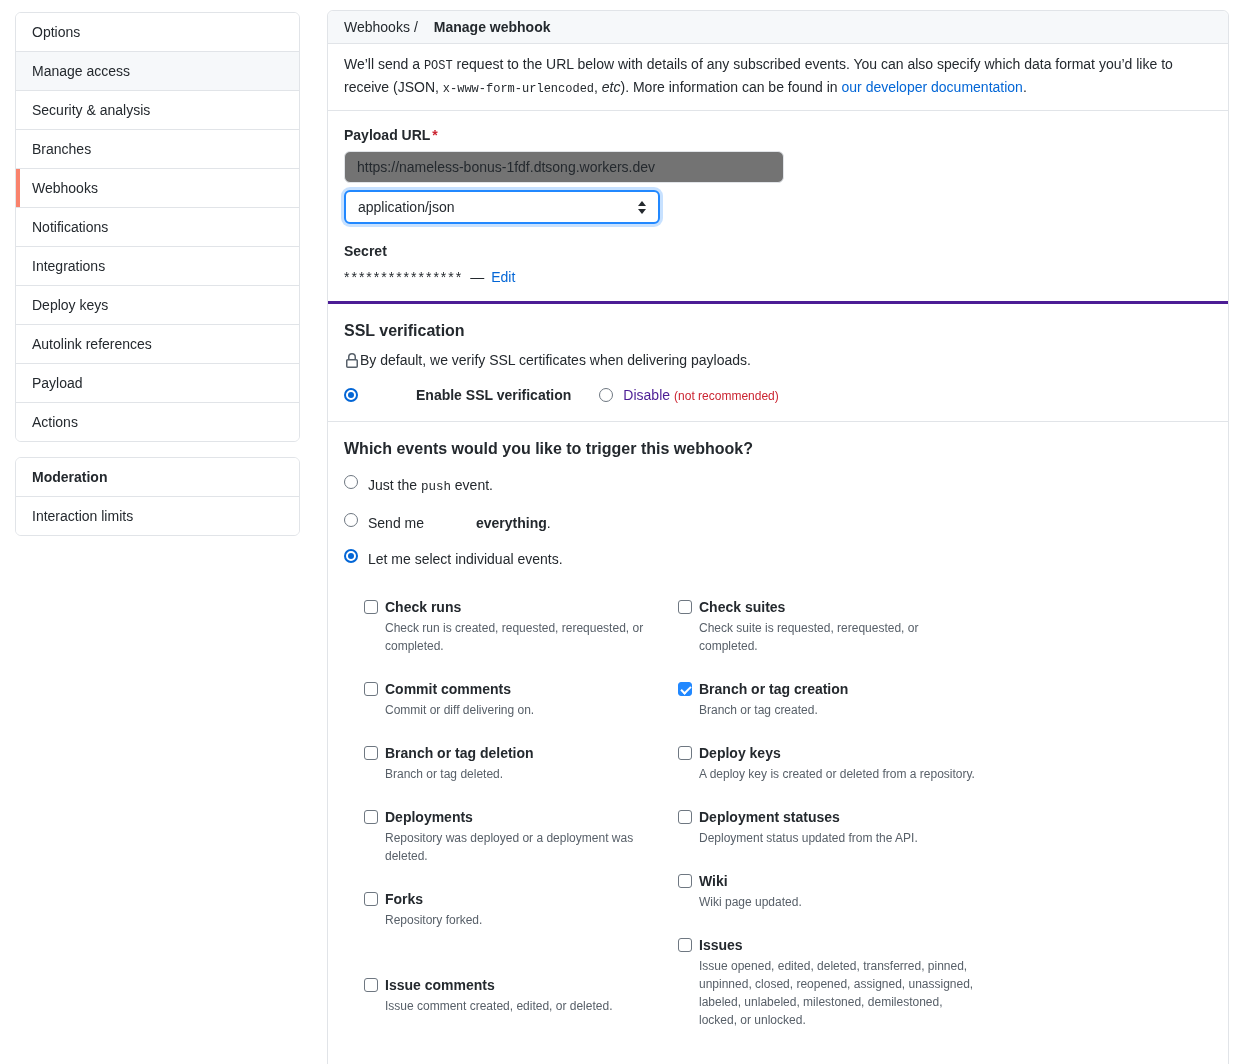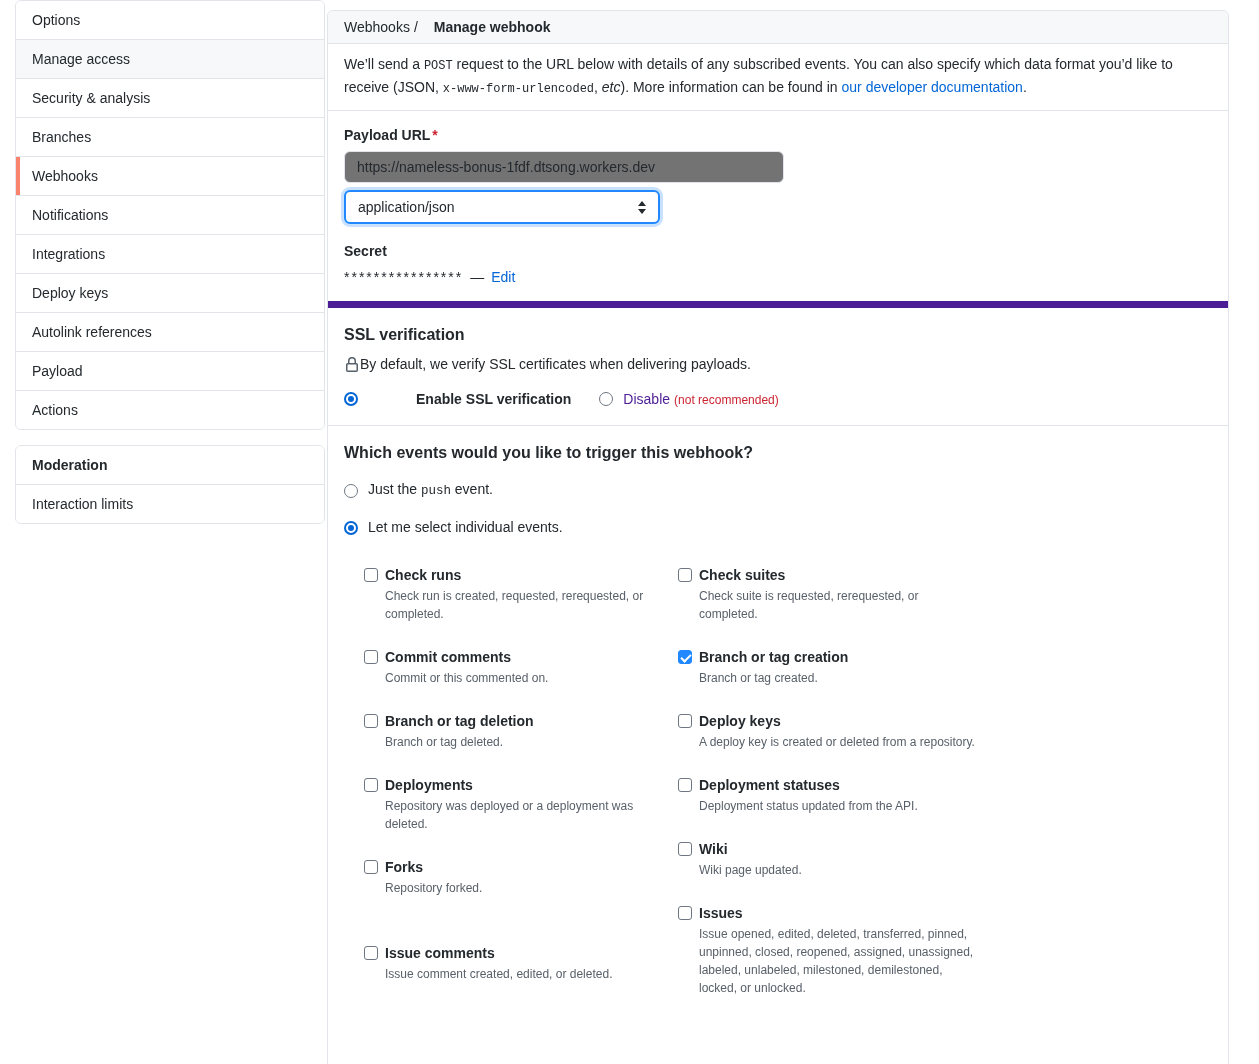--- a/index.html
+++ b/index.html
@@ -9,21 +9,21 @@
     overflow:hidden;
     background:#ffffff;
     font-family:"Liberation Sans","DejaVu Sans",sans-serif;
     color:#24292e;
     position:relative;
   }
   code, .mono { font-family:"Liberation Mono","DejaVu Sans Mono",monospace; font-size:12px; }
   a, .link { color:#0366d6; text-decoration:none; cursor:pointer; }
 
   
-  .sidebar { position:absolute; left:15px; top:0; width:310px; }
+  .sidebar { position:absolute; left:15px; top:12px; width:285px; }
   .side-box { border:1px solid #e1e4e8; border-radius:6px; background:#fff; overflow:hidden; }
   .side-box + .side-box { margin-top:15px; }
   .side-item {
     padding:9px 16px; font-size:14px; line-height:20px;
     border-top:1px solid #e1e4e8; cursor:pointer; background:#fff;
   }
   .side-item:first-child { border-top:none; }
   .side-item.shaded { background:#f6f8fa; }
   .side-item.active { box-shadow: inset 4px 0 0 #f9826c; }
   .side-item.section-head { font-weight:700; cursor:default; }
@@ -40,21 +40,21 @@
   }
   .panel-header .crumb-sep { margin:0 4px; }
   .panel-header .crumb-title { font-weight:700;padding-left:12px; }
 
   .intro {
     padding:10px 16px; border-bottom:1px solid #e1e4e8;
     font-size:14px; line-height:21px;
   }
   .intro em { font-style:italic; }
 
-  .form-sec { padding:16px; border-bottom:7px solid #4c1d95; }
+  .form-sec { padding:16px; border-bottom:3px solid #4c1d95; }
   .field-label { font-size:14px; font-weight:700; line-height:17px; }
   .req { color:#cb2431; margin-left:2px; }
   .url-input {
     display:block; margin-top:7px; width:440px; height:32px;
     padding:5px 12px; font-size:14px; color:#24292e;
     font-family:"Liberation Sans","DejaVu Sans",sans-serif;
     background:#737373; border:1px solid #e1e4e8; border-radius:6px; outline:none;
   }
   .spaced { margin-top:19px; }
   .select {
@@ -83,21 +83,21 @@
   .radio.on { border:2px solid #0366d6; }
   .radio.on::after {
     content:""; position:absolute; top:50%; left:50%; transform:translate(-50%,-50%);
     width:6px; height:6px; border-radius:50%; background:#0366d6;
   }
   .bold { font-weight:700;margin-left:48px; }
   .danger { color:#4c1d95; }
   .danger-note { color:#cb2431; font-size:12px; margin-left:4px; }
 
   .events-sec { padding:16px; }
-  .trigger-option { margin-top:15px; display:flex; align-items:center; gap:10px; font-size:14px; line-height:21px; }
+  .trigger-option { margin-top:15px; display:flex; gap:10px; font-size:14px; line-height:21px; }
   .trigger-option .mono { font-size:12.5px; }
 
   .event-grid { margin-top:27px; margin-left:20px; display:flex; gap:14px; }
   .event-col { width:300px; }
   .event-item { position:relative; padding-left:21px; margin-bottom:24px; cursor:pointer; }
   .event-col.left .event-item:nth-child(5) { margin-bottom:46px; }
   .cb {
     position:absolute; left:0; top:3px; width:14px; height:14px;
     border:1px solid #6e7781; border-radius:3px; background:#fff; cursor:pointer;
   }
@@ -191,38 +191,44 @@
   <div class="events-sec">
     <div class="sec-heading">Which events would you like to trigger this webhook?</div>
 
     <div class="trigger-option">
       <span class="radio"></span>
       <span>
         <span>Just the </span><code class="mono">push</code><span> event.</span>
       </span>
     </div>
 
+    <div class="trigger-option">
+      <span class="radio"></span>
+      <span>
+        <span>Send me </span><span class="bold">everything</span><span>.</span>
+      </span>
+    </div>
 
     <div class="trigger-option">
       <span class="radio on"></span>
       <span>Let me select individual events.</span>
     </div>
 
     <div class="event-grid">
 
       <div class="event-col left">
         <div class="event-item">
           <span class="cb"></span>
           <div class="event-label">Check runs</div>
           <div class="event-desc">Check run is created, requested, rerequested, or completed.</div>
         </div>
         <div class="event-item">
           <span class="cb"></span>
           <div class="event-label">Commit comments</div>
-          <div class="event-desc">Commit or this commented on.</div>
+          <div class="event-desc">Commit or diff delivering on.</div>
         </div>
         <div class="event-item">
           <span class="cb"></span>
           <div class="event-label">Branch or tag deletion</div>
           <div class="event-desc">Branch or tag deleted.</div>
         </div>
         <div class="event-item">
           <span class="cb"></span>
           <div class="event-label">Deployments</div>
           <div class="event-desc">Repository was deployed or a deployment was deleted.</div>

